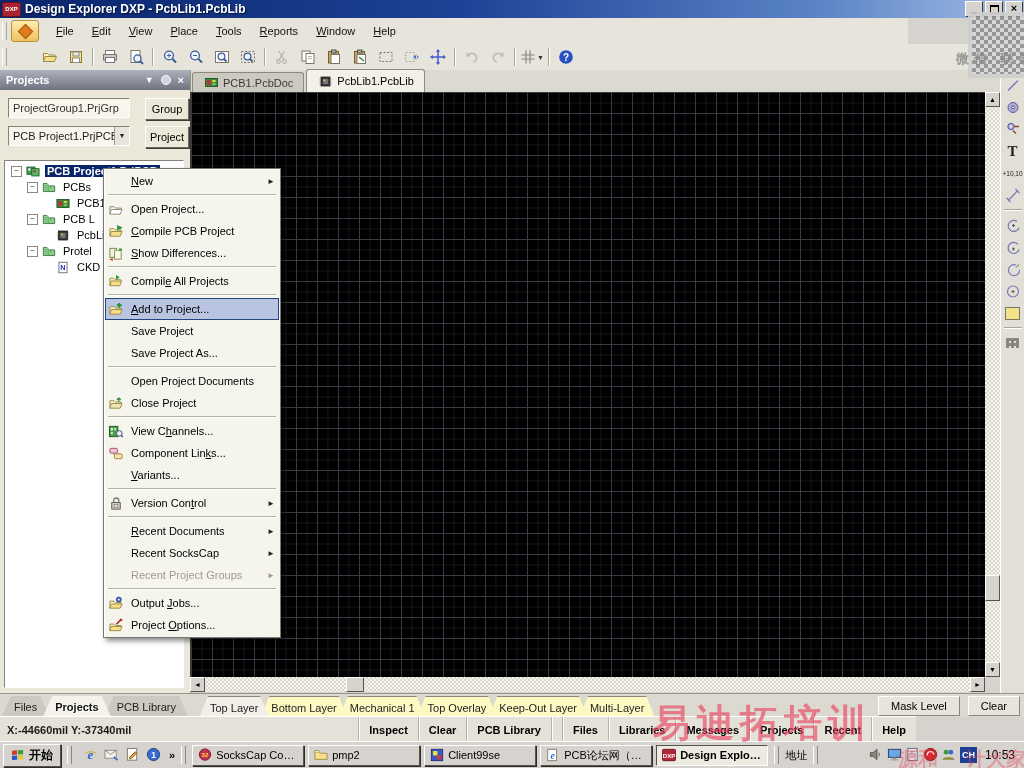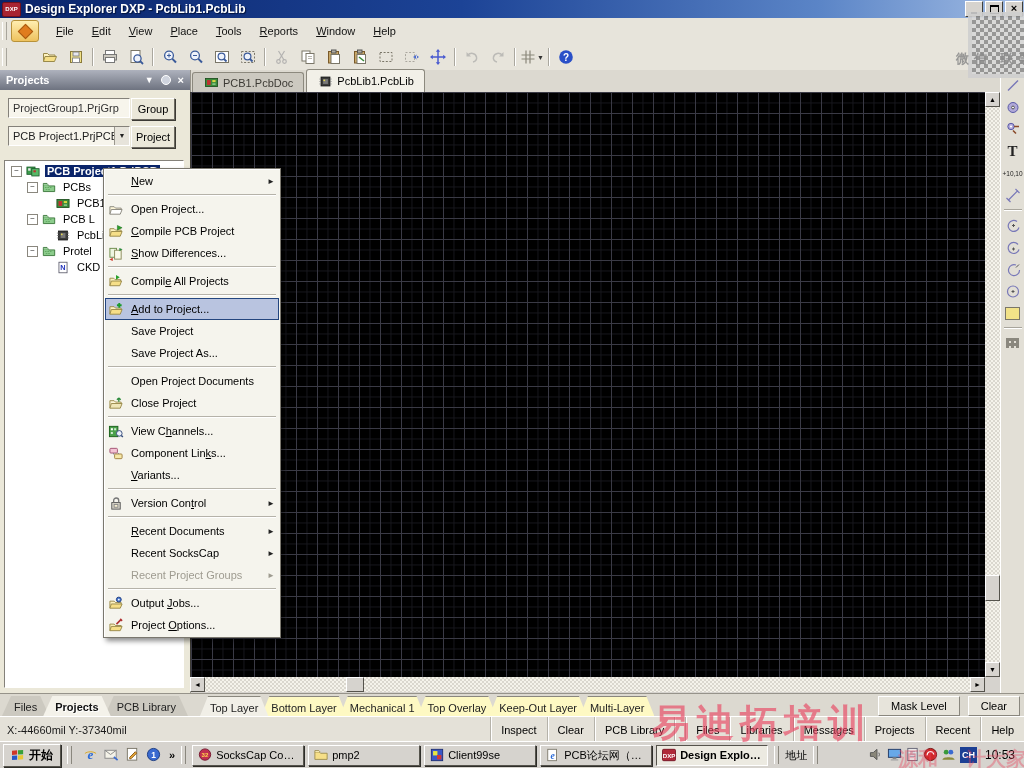--- a/index.html
+++ b/index.html
@@ -17,21 +17,21 @@
     color:#fff;font-size:6px;font-weight:bold;display:flex;align-items:center;justify-content:center;letter-spacing:0;}
   #title-text{font-weight:bold;font-size:12px;text-shadow:1px 1px 1px #00113a;}
   #win-buttons{margin-left:auto;display:flex;gap:2px;padding-right:3px;}
   .winbtn{width:16px;height:14px;background:#d6d3ce;border:1px solid;border-color:#fff #403f3a #403f3a #fff;
     display:flex;align-items:center;justify-content:center;font-size:9px;color:#000;line-height:1;}
   .glyph-min{width:6px;height:2px;background:#000;margin-top:7px;}
   .glyph-rest{width:7px;height:6px;border:1px solid #000;border-top-width:2px;}
   .glyph-close{font-size:11px;font-weight:bold;margin-top:-1px;}
 
   
-  #menubar{left:0;top:18px;width:1024px;height:26px;background:#e7e4db;display:flex;align-items:center;border-bottom:1px solid #d0cdc4;}
+  #menubar{left:0;top:18px;width:908px;height:26px;background:#e7e4db;display:flex;align-items:center;border-bottom:1px solid #d0cdc4;}
   #toolbar{left:0;top:44px;width:1024px;height:26px;background:#e7e4db;display:flex;align-items:center;border-bottom:1px solid #c8c5bc;}
   .grip{width:3px;height:18px;margin:0 4px 0 2px;border-left:1px solid #fff;border-right:1px solid #a8a59c;}
   #dxp-menu-icon{width:26px;height:20px;border:1px solid #b8923a;border-radius:3px;margin-right:8px;
     background:linear-gradient(#ffeeb0,#eec25e);position:relative;}
   #dxp-menu-icon::after{content:"";position:absolute;left:8px;top:5px;width:9px;height:9px;background:#e07c1e;transform:rotate(45deg);border:1px solid #a85a10;}
   .menu-item{padding:3px 9px 4px;color:#111;}
   .tb-btn{width:24px;height:22px;display:flex;align-items:center;justify-content:center;border:1px solid transparent;}
   .tb-btn.disabled{opacity:.55;filter:grayscale(.6);}
   .tb-sep{width:1px;height:18px;background:#aaa79e;border-right:1px solid #fff;margin:0 3px;}
   .dd-arrow{font-size:7px;margin-left:1px;color:#333;}
@@ -41,21 +41,21 @@
   .doctab{display:flex;align-items:center;gap:4px;padding:0 10px;height:19px;background:#ccc9c0;color:#3c3a34;
     border:1px solid #8c897e;border-bottom:none;border-radius:3px 3px 0 0;margin-left:2px;}
   .doctab.active{height:22px;background:#f2f0e8;color:#000;z-index:2;}
   .doctab .ic, .doctab .ic svg{width:15px;height:13px;}
 
   
   #projects-panel{left:0;top:70px;width:190px;height:623px;background:#ebe8d9;border-right:1px solid #96938a;}
   #pp-header{position:absolute;left:0;top:0;width:100%;height:20px;display:flex;align-items:center;gap:6px;padding:0 6px;box-sizing:border-box;
     background:linear-gradient(#aeb2bd,#6e7380);color:#fff;font-weight:bold;}
   #pp-header .hbtns{margin-left:auto;display:flex;gap:7px;align-items:center;font-size:9px;}
-  .pp-row{position:absolute;left:8px;display:flex;gap:1px;}
+  .pp-row{position:absolute;left:8px;display:flex;gap:15px;}
   .pp-input{width:112px;height:18px;line-height:18px;padding:0 4px;background:#f7f5ec;border:1px solid;border-color:#84817a #fff #fff #84817a;
     overflow:hidden;white-space:nowrap;color:#333;}
   .pp-select{width:101px;height:18px;line-height:18px;padding:0 15px 0 4px;background:#f7f5ec;border:1px solid;border-color:#84817a #fff #fff #84817a;
     overflow:hidden;white-space:nowrap;color:#222;position:relative;}
   .pp-select .sel-arrow{position:absolute;right:0;top:0;width:14px;height:18px;background:#e7e4db;border-left:1px solid #9a978e;
     display:flex;align-items:center;justify-content:center;font-size:7px;color:#222;}
   .pp-btn{width:42px;height:20px;background:#ebe8d9;border:1px solid;border-color:#fff #6d6a61 #6d6a61 #fff;
     display:flex;align-items:center;justify-content:center;box-shadow:1px 1px 0 #3c3a34;}
   #pp-tree{position:absolute;left:4px;top:90px;width:180px;height:528px;background:#fff;border:1px solid;border-color:#84817a #fff #fff #84817a;
     overflow:hidden;padding-top:2px;box-sizing:border-box;}
@@ -114,21 +114,21 @@
   .ltab.active{background:#f4f2ea;font-weight:bold;color:#111;text-shadow:1px 1px 0 #fff;z-index:2;}
   #layer-tabs{position:absolute;left:200px;top:2px;display:flex;height:20px;}
   .laytab{padding:2px 10px 0;margin-right:-7px;background:#fef9c3;color:#222;clip-path:polygon(8px 0,calc(100% - 8px) 0,100% 100%,0 100%);
     display:flex;align-items:center;border-top:1px solid #8a877e;}
   .laytab.active{background:#f1efe7;z-index:2;text-align:right;}
   #mask-group{position:absolute;right:4px;top:2px;display:flex;gap:8px;}
   .flatbtn{height:18px;padding:0 12px;background:#e7e4db;border:1px solid;border-color:#fff #8a877e #8a877e #fff;
     display:flex;align-items:center;}
 
   
-  #status-row{left:0;top:716px;width:1024px;height:25px;background:#e4e1d8;border-top:1px solid #fff;display:flex;align-items:center;}
+  #status-row{left:0;top:716px;width:916px;height:25px;background:#e4e1d8;border-top:1px solid #fff;display:flex;align-items:center;font-weight:bold;}
   #coords{padding-left:7px;color:#1a1a1a;}
   #panel-buttons{margin-left:auto;display:flex;align-items:center;height:100%;}
   .pb{height:100%;display:flex;align-items:center;padding:0 10px;border-left:1px solid #b5b2a9;box-shadow:inset 1px 0 0 #fff;}
   .pb-gap{width:10px;height:100%;border-left:1px solid #b5b2a9;box-shadow:inset 1px 0 0 #fff;}
 
   
   #taskbar{left:0;top:741px;width:1024px;height:27px;background:#d6d3ce;border-top:1px solid #fff;
     display:flex;align-items:center;gap:4px;padding:0 3px;box-sizing:border-box;}
   .tb-raised{background:#d6d3ce;border:1px solid;border-color:#fff #55534c #55534c #fff;box-shadow:1px 1px 0 #2e2d29;}
   #start-btn{height:21px;display:flex;align-items:center;gap:4px;padding:0 7px;font-weight:bold;font-size:12px;}

